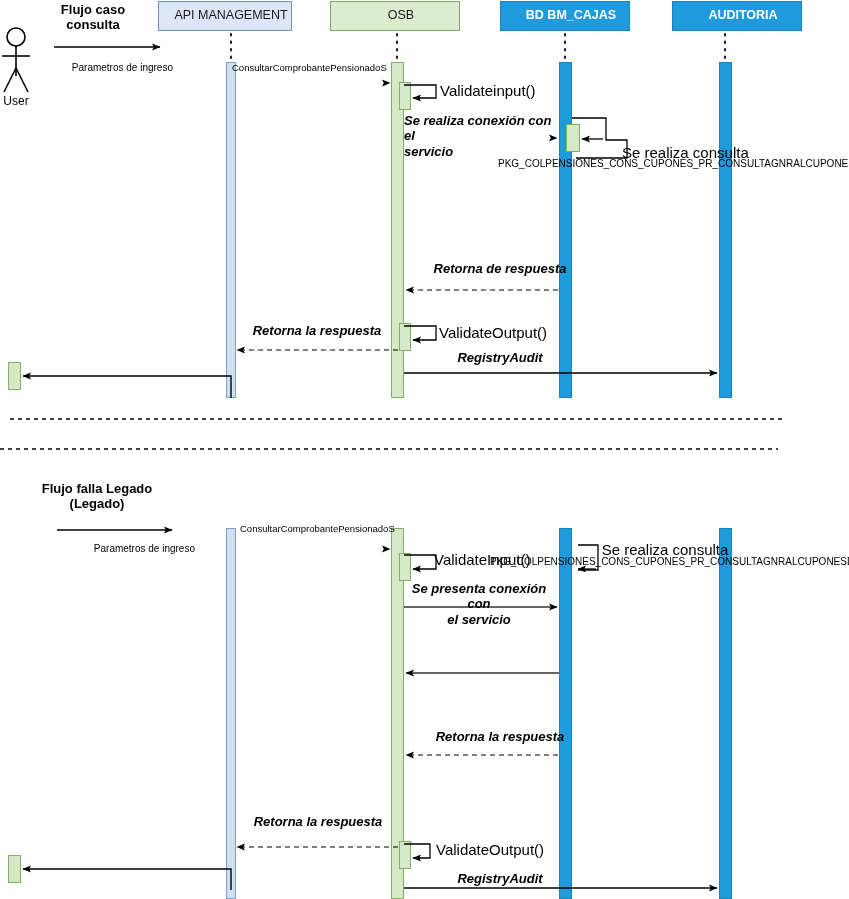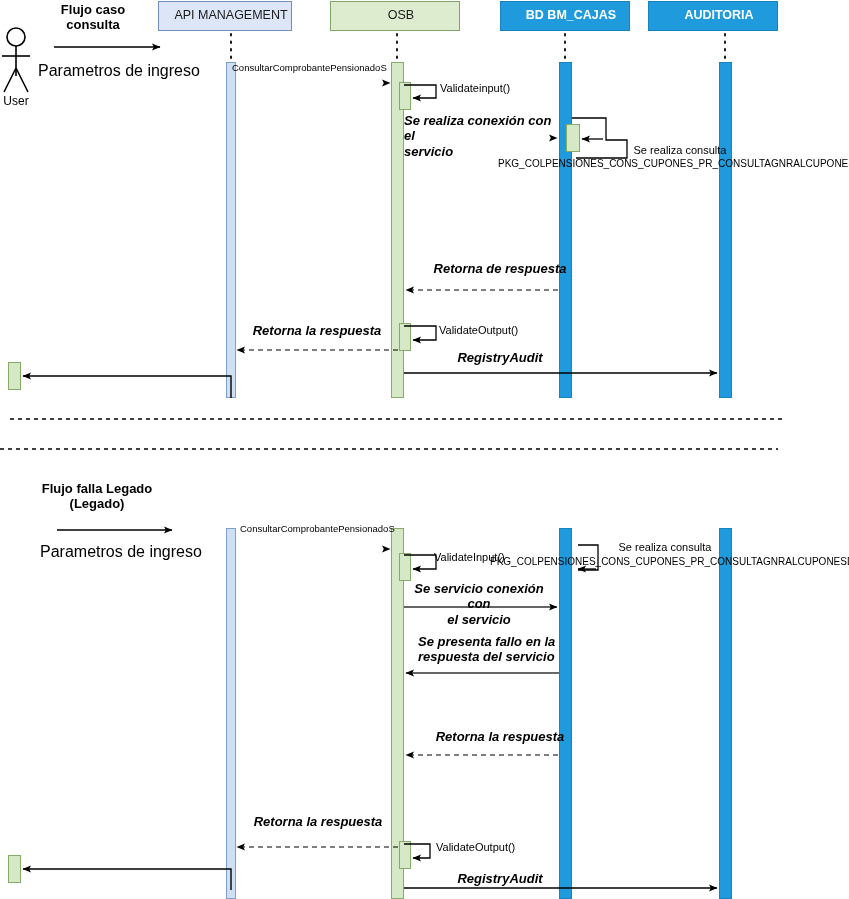--- a/index.html
+++ b/index.html
@@ -81,31 +81,31 @@
   }
   .lbl.wrap {
     white-space: normal;
   }
   .t-title {
     font-size: 13px;
     font-weight: bold;
     text-align: center;
   }
   .t-msg {
-    font-size: 11px;
+    font-size: 15px;
     text-align: center;
   }
   .t-msg-b {
     font-size: 13px;
     font-weight: bold;
     text-align: center;
     font-style: italic;
   }
   .t-big {
-    font-size: 16px;
+    font-size: 10px;
     text-align: right;
   }
   .t-actor {
     font-size: 12px;
     text-align: center;
   }
   .t-pkg {
     font-size: 10px;
     text-align: center;
   }
@@ -120,21 +120,21 @@
   </div>
 
   <div class="hdr hdr-blue-solid" style="left:500px; top:1px; width:130px; height:30px;">
     <span>BD BM_CAJAS</span>
   </div>
 
   <div class="hdr hdr-green" style="left:330px; top:1px; width:130px; height:30px;">
     <span>OSB</span>
   </div>
 
-  <div class="hdr hdr-blue-solid" style="left:648px; top:1px; width:130px; height:30px;">
+  <div class="hdr hdr-blue-solid" style="left:672px; top:1px; width:130px; height:30px;">
     <span>AUDITORIA</span>
   </div>
 
   <div class="act act-blue" style="left:226px; top:62px;  width:10px; height:336px;"></div>
   <div class="act act-green" style="left:391px; top:62px;  width:13px; height:336px;"></div>
   <div class="act act-green" style="left:399px; top:82px;  width:12px; height:28px;"></div>
   <div class="act act-green" style="left:399px; top:323px; width:12px; height:28px;"></div>
   <div class="act act-solid-blue" style="left:559px; top:62px; width:13px; height:336px;"></div>
   <div class="act act-green" style="left:566px; top:124px; width:14px; height:28px;"></div>
   <div class="act act-solid-blue" style="left:719px; top:62px; width:13px; height:336px;"></div>
@@ -264,28 +264,24 @@
 
   <div class="lbl" style="left:240px; top:523px; font-size:9.5px;">ConsultarComprobantePensionadoS</div>
 
   <div class="lbl t-msg" style="left:434px; top:551px; width:70px; text-align:left;">ValidateInput()</div>
 
   <div class="lbl t-msg" style="left:600px; top:541px; width:130px;">Se realiza consulta</div>
 
   <div class="lbl t-pkg" style="left:490px; top:556px; width:340px; text-align:left;">PKG_COLPENSIONES_CONS_CUPONES_PR_CONSULTAGNRALCUPONESDA</div>
 
   <div class="lbl wrap t-msg-b" style="left:404px; top:581px; width:150px; text-align:center;">
-    <span>Se servicio conexión con</span><br>
+    <span>Se presenta conexión con</span><br>
     <span>el servicio</span>
   </div>
 
-  <div class="lbl wrap t-msg-b" style="left:418px; top:634px; width:150px; text-align:left;">
-    <span>Se presenta fallo en la</span><br>
-    <span>respuesta del servicio</span>
-  </div>
 
   <div class="lbl t-msg-b" style="left:420px; top:729px; width:160px;">Retorna la respuesta</div>
 
   <div class="lbl t-msg-b" style="left:248px; top:814px; width:140px;">Retorna la respuesta</div>
 
   <div class="lbl t-msg" style="left:436px; top:841px; width:110px; text-align:left;">ValidateOutput()</div>
 
   <div class="lbl t-msg-b" style="left:420px; top:871px; width:160px;">RegistryAudit</div>
 
 </div>

